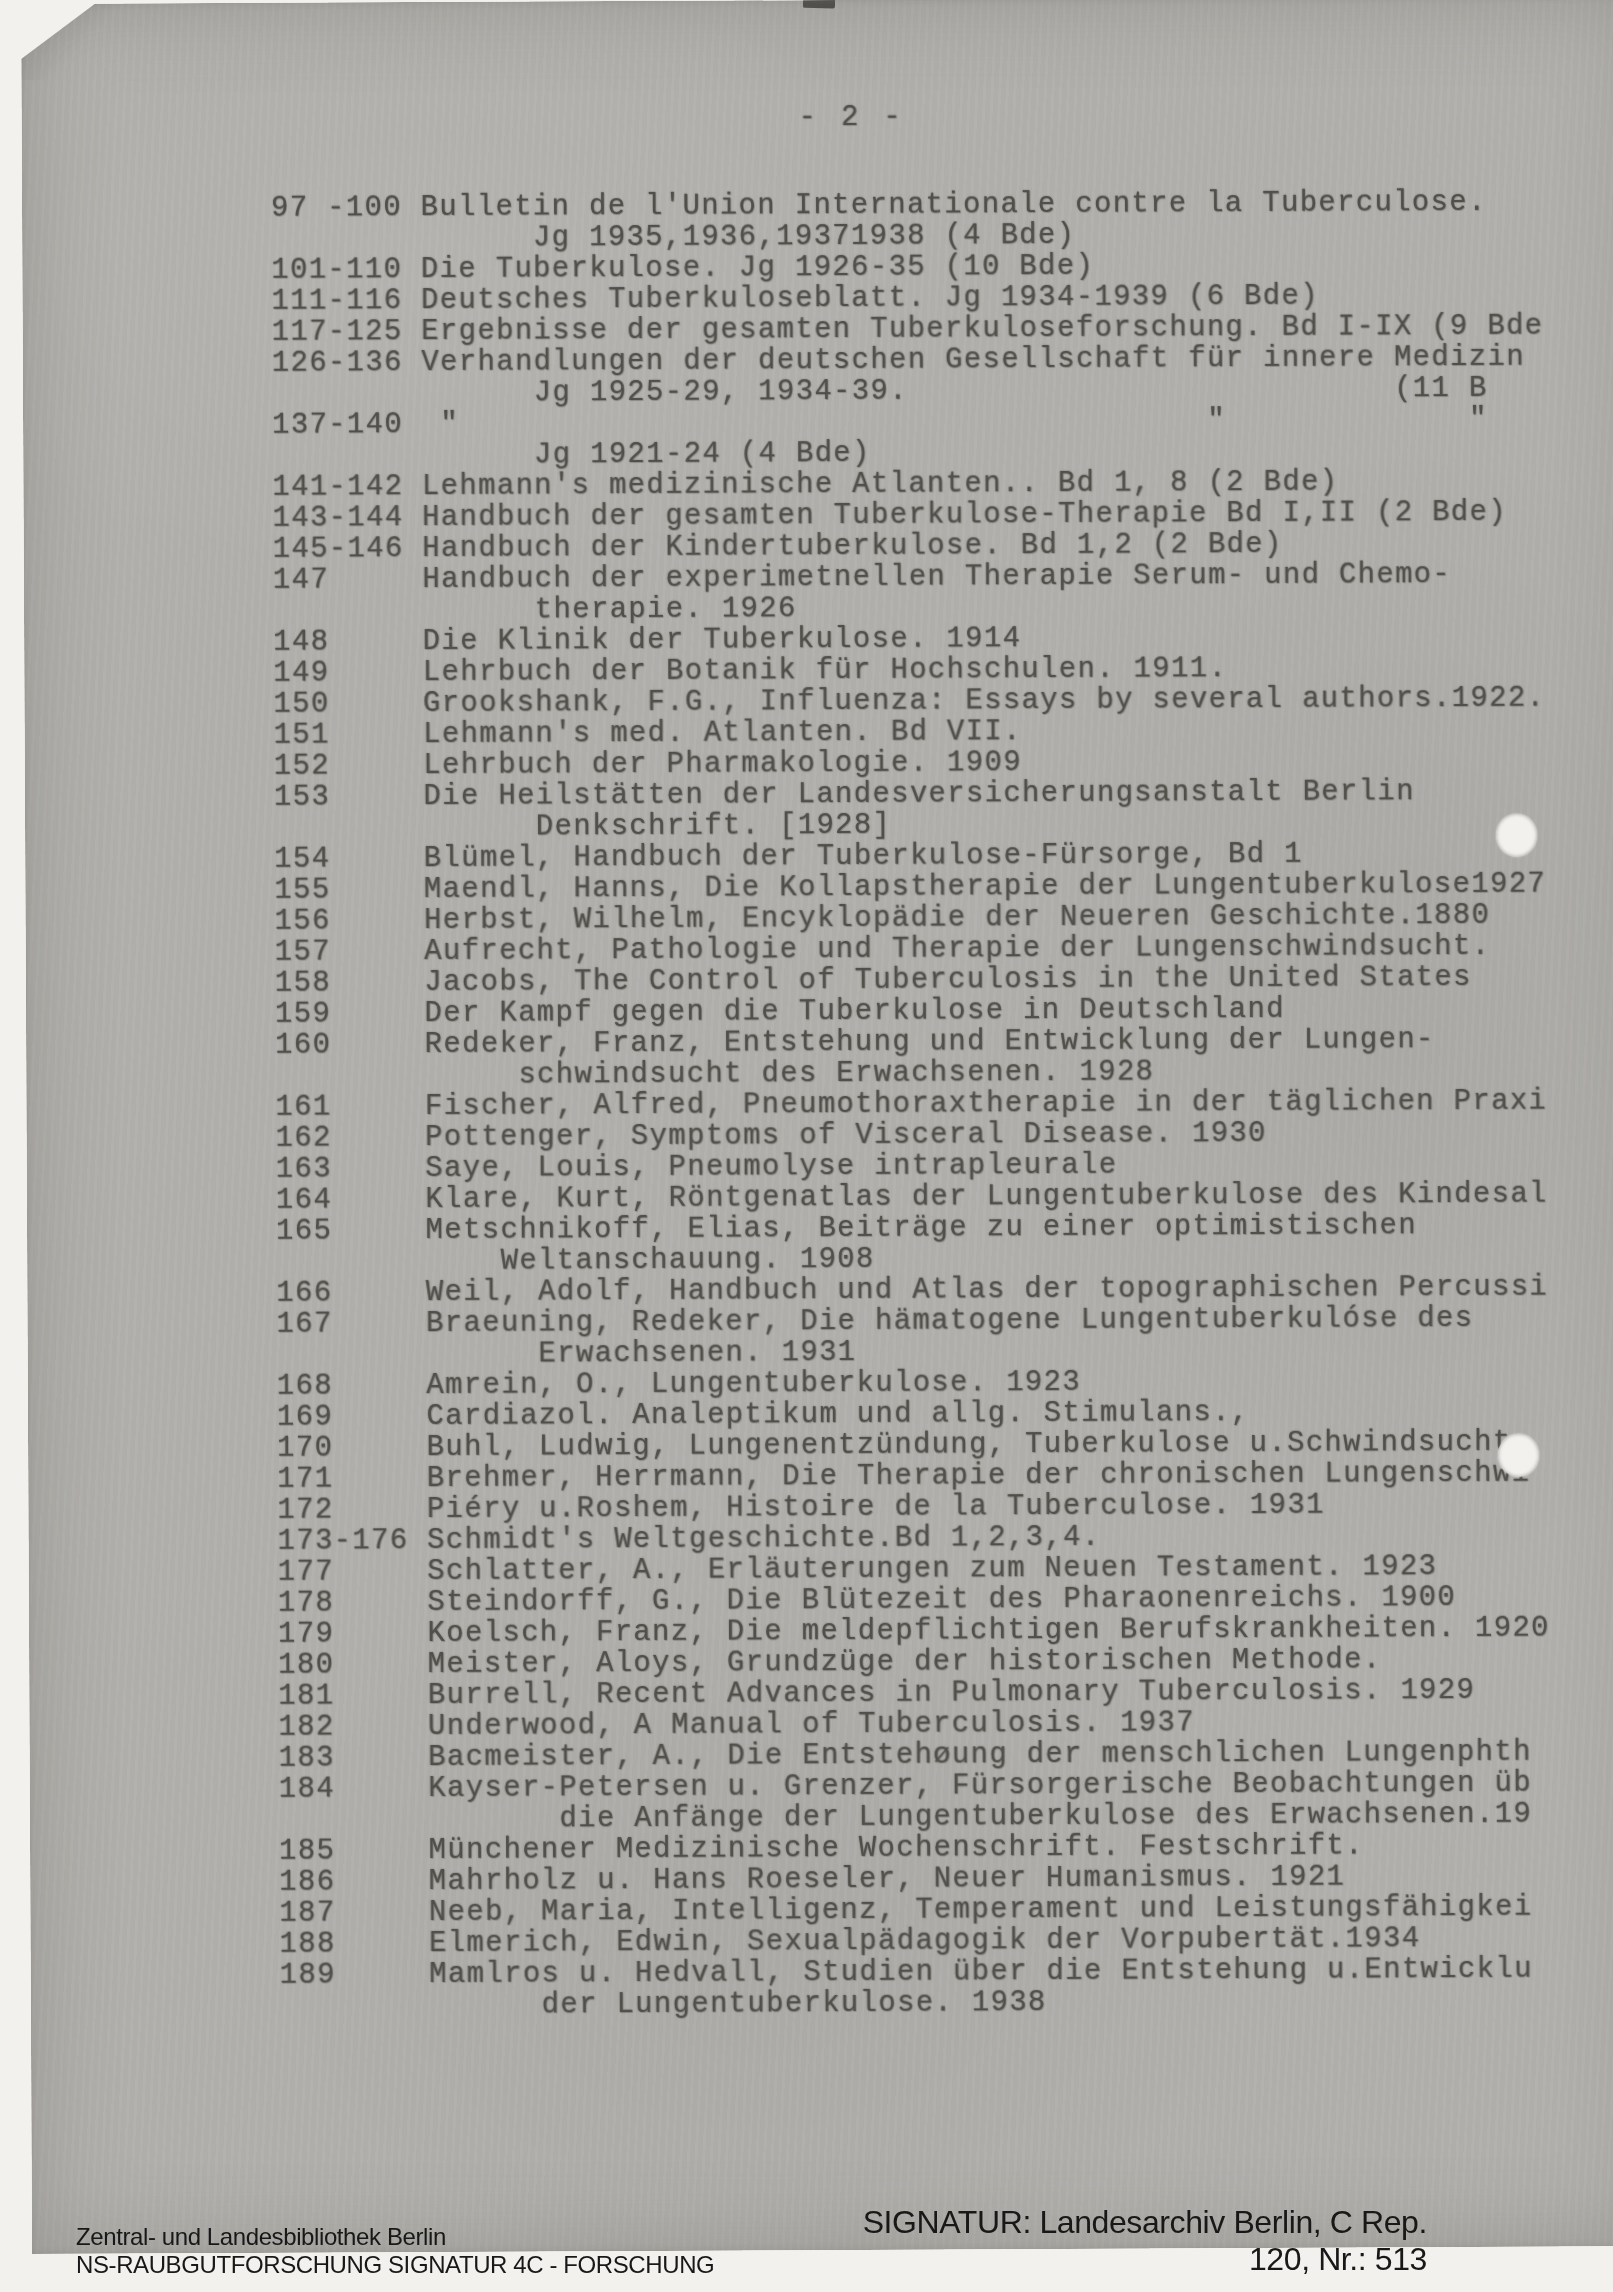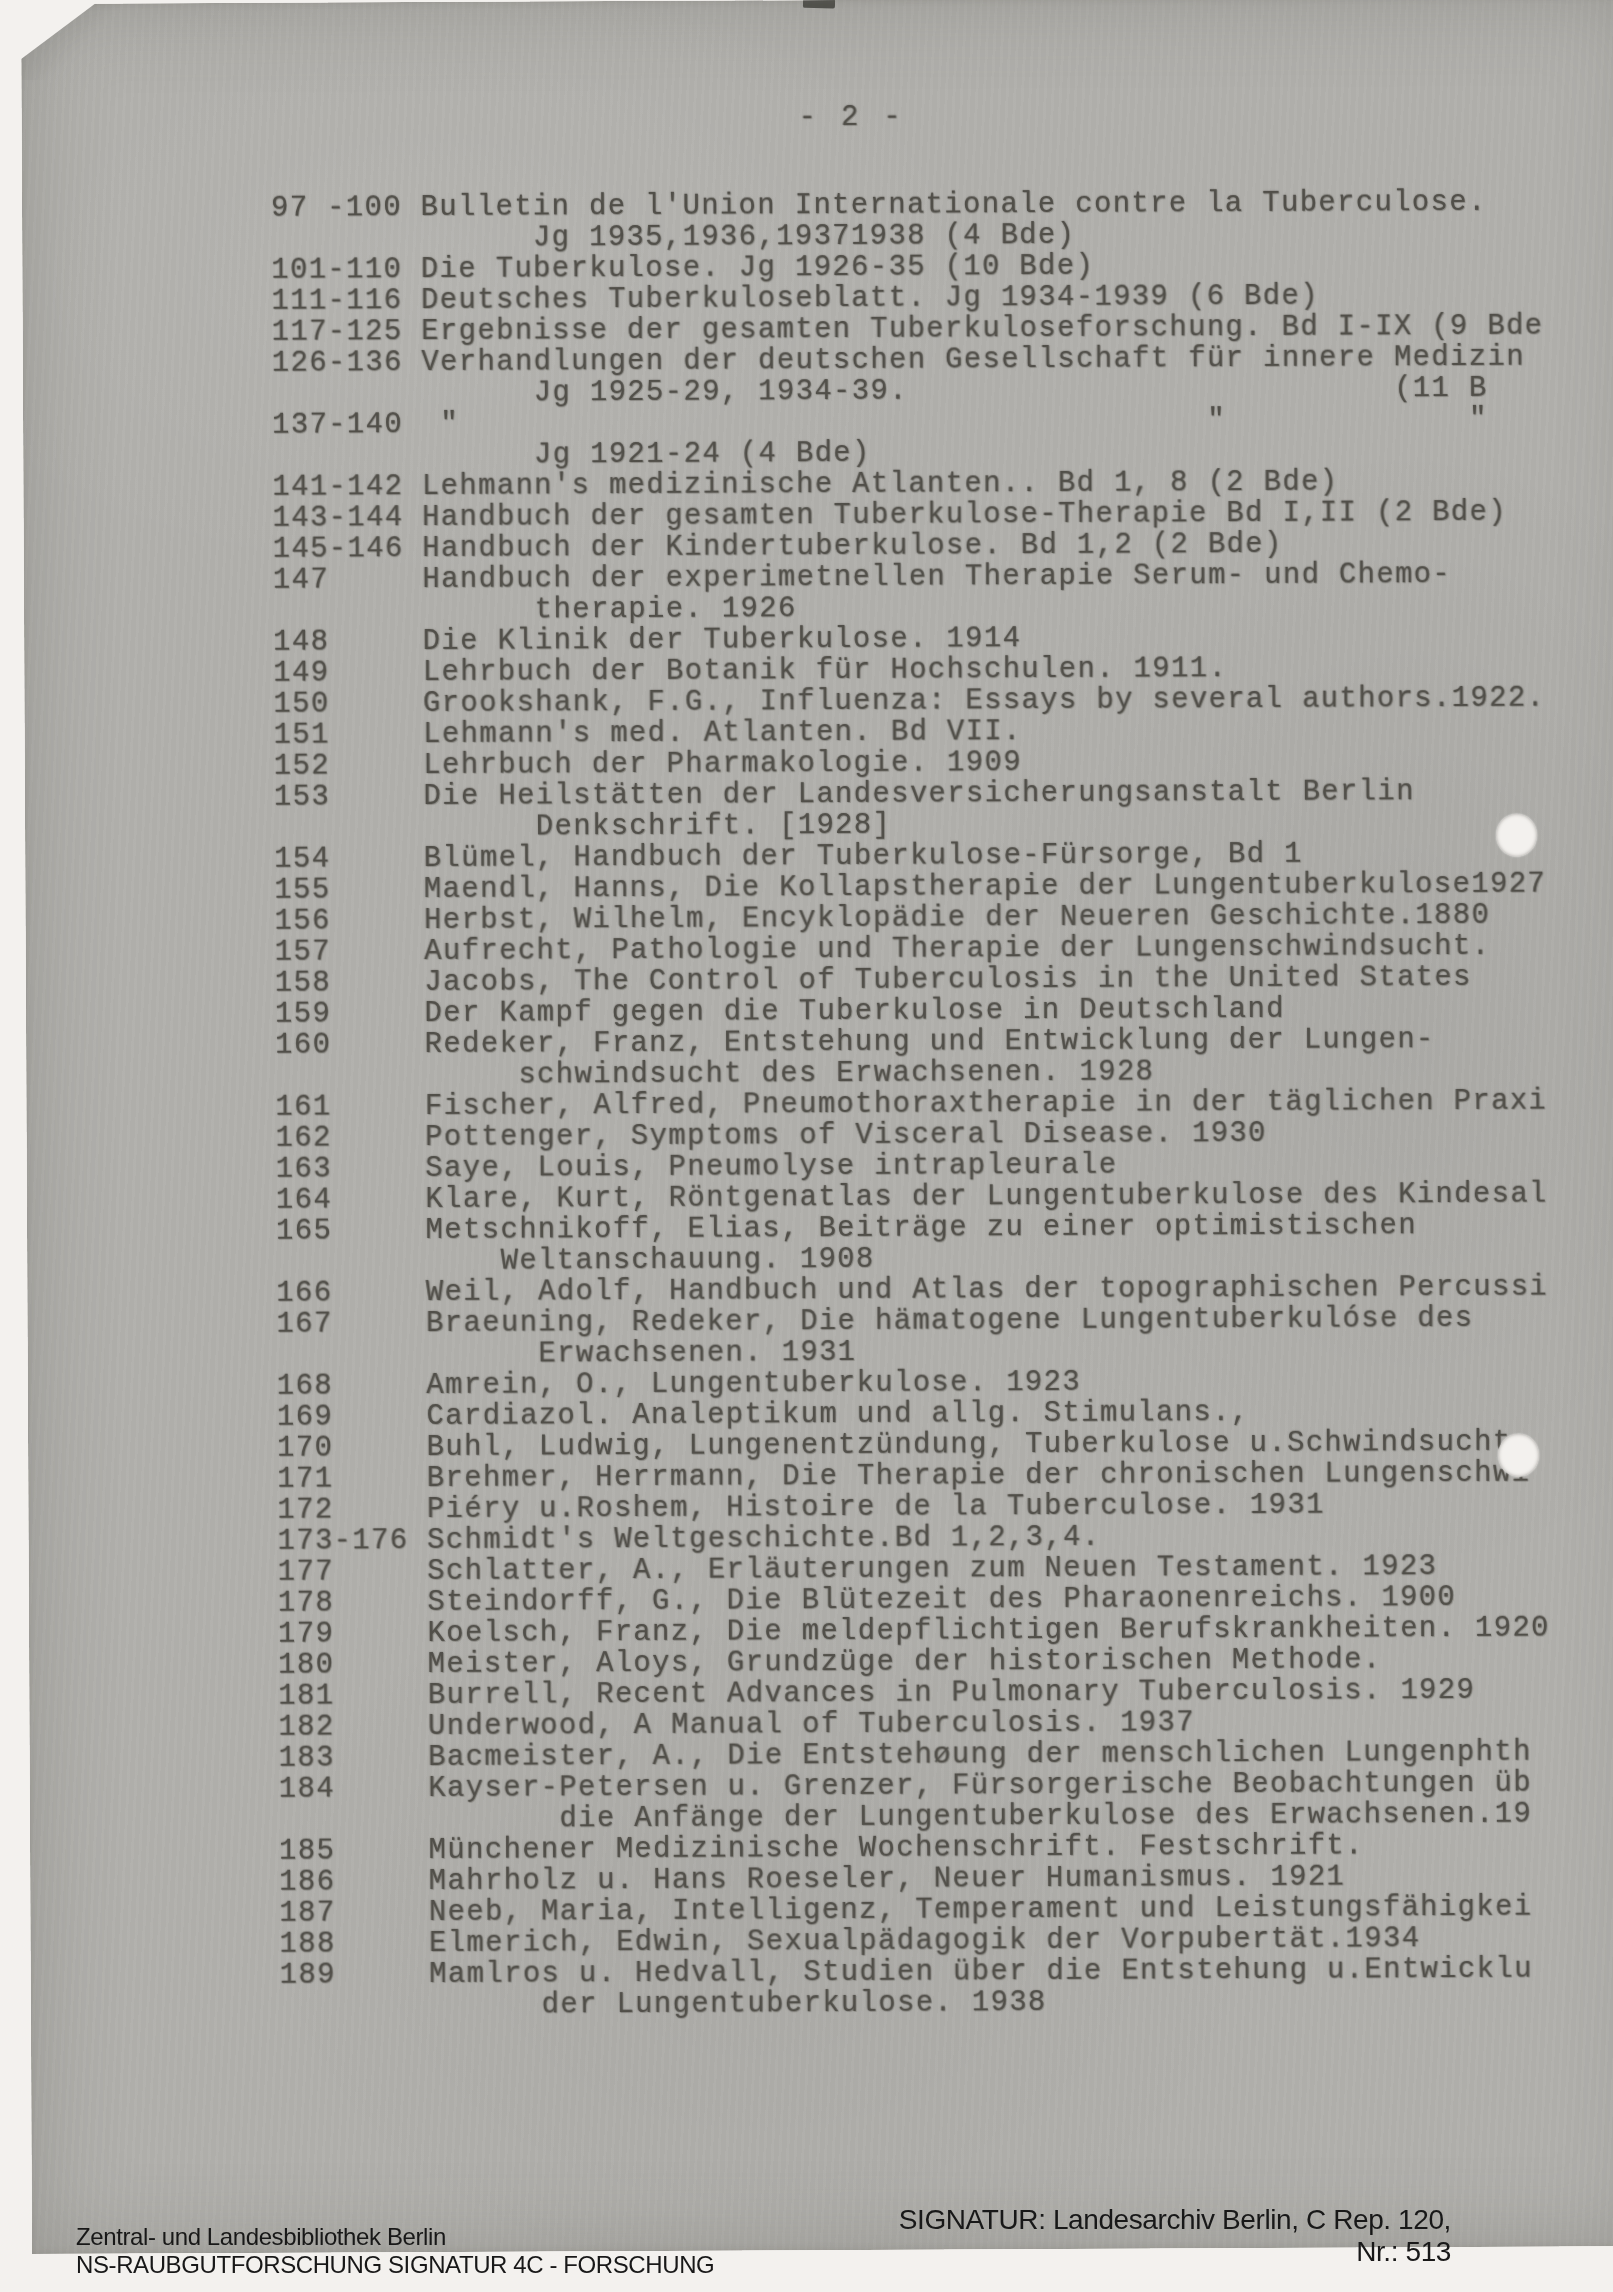--- a/index.html
+++ b/index.html
@@ -88,24 +88,24 @@
     position: absolute;
     left: 76px; top: 2204px;
     font-size: 24px;
     line-height: 28px;
     letter-spacing: -0.4px;
     color: #181818;
     margin-top: 19px;
   }
   .footer-right {
     position: absolute;
-    left: 864px; top: 2204px;
+    left: 840px; top: 2204px;
     width: 587px;
     text-align: right;
-    font-size: 28px;
+    font-size: 32px;
     letter-spacing: -0.4px;
     color: #181818;
   }
 </style>
 </head>
 <body>
 
 <div class="paper">
   <div class="texture"></div>
   <div class="corner-shade"></div>

